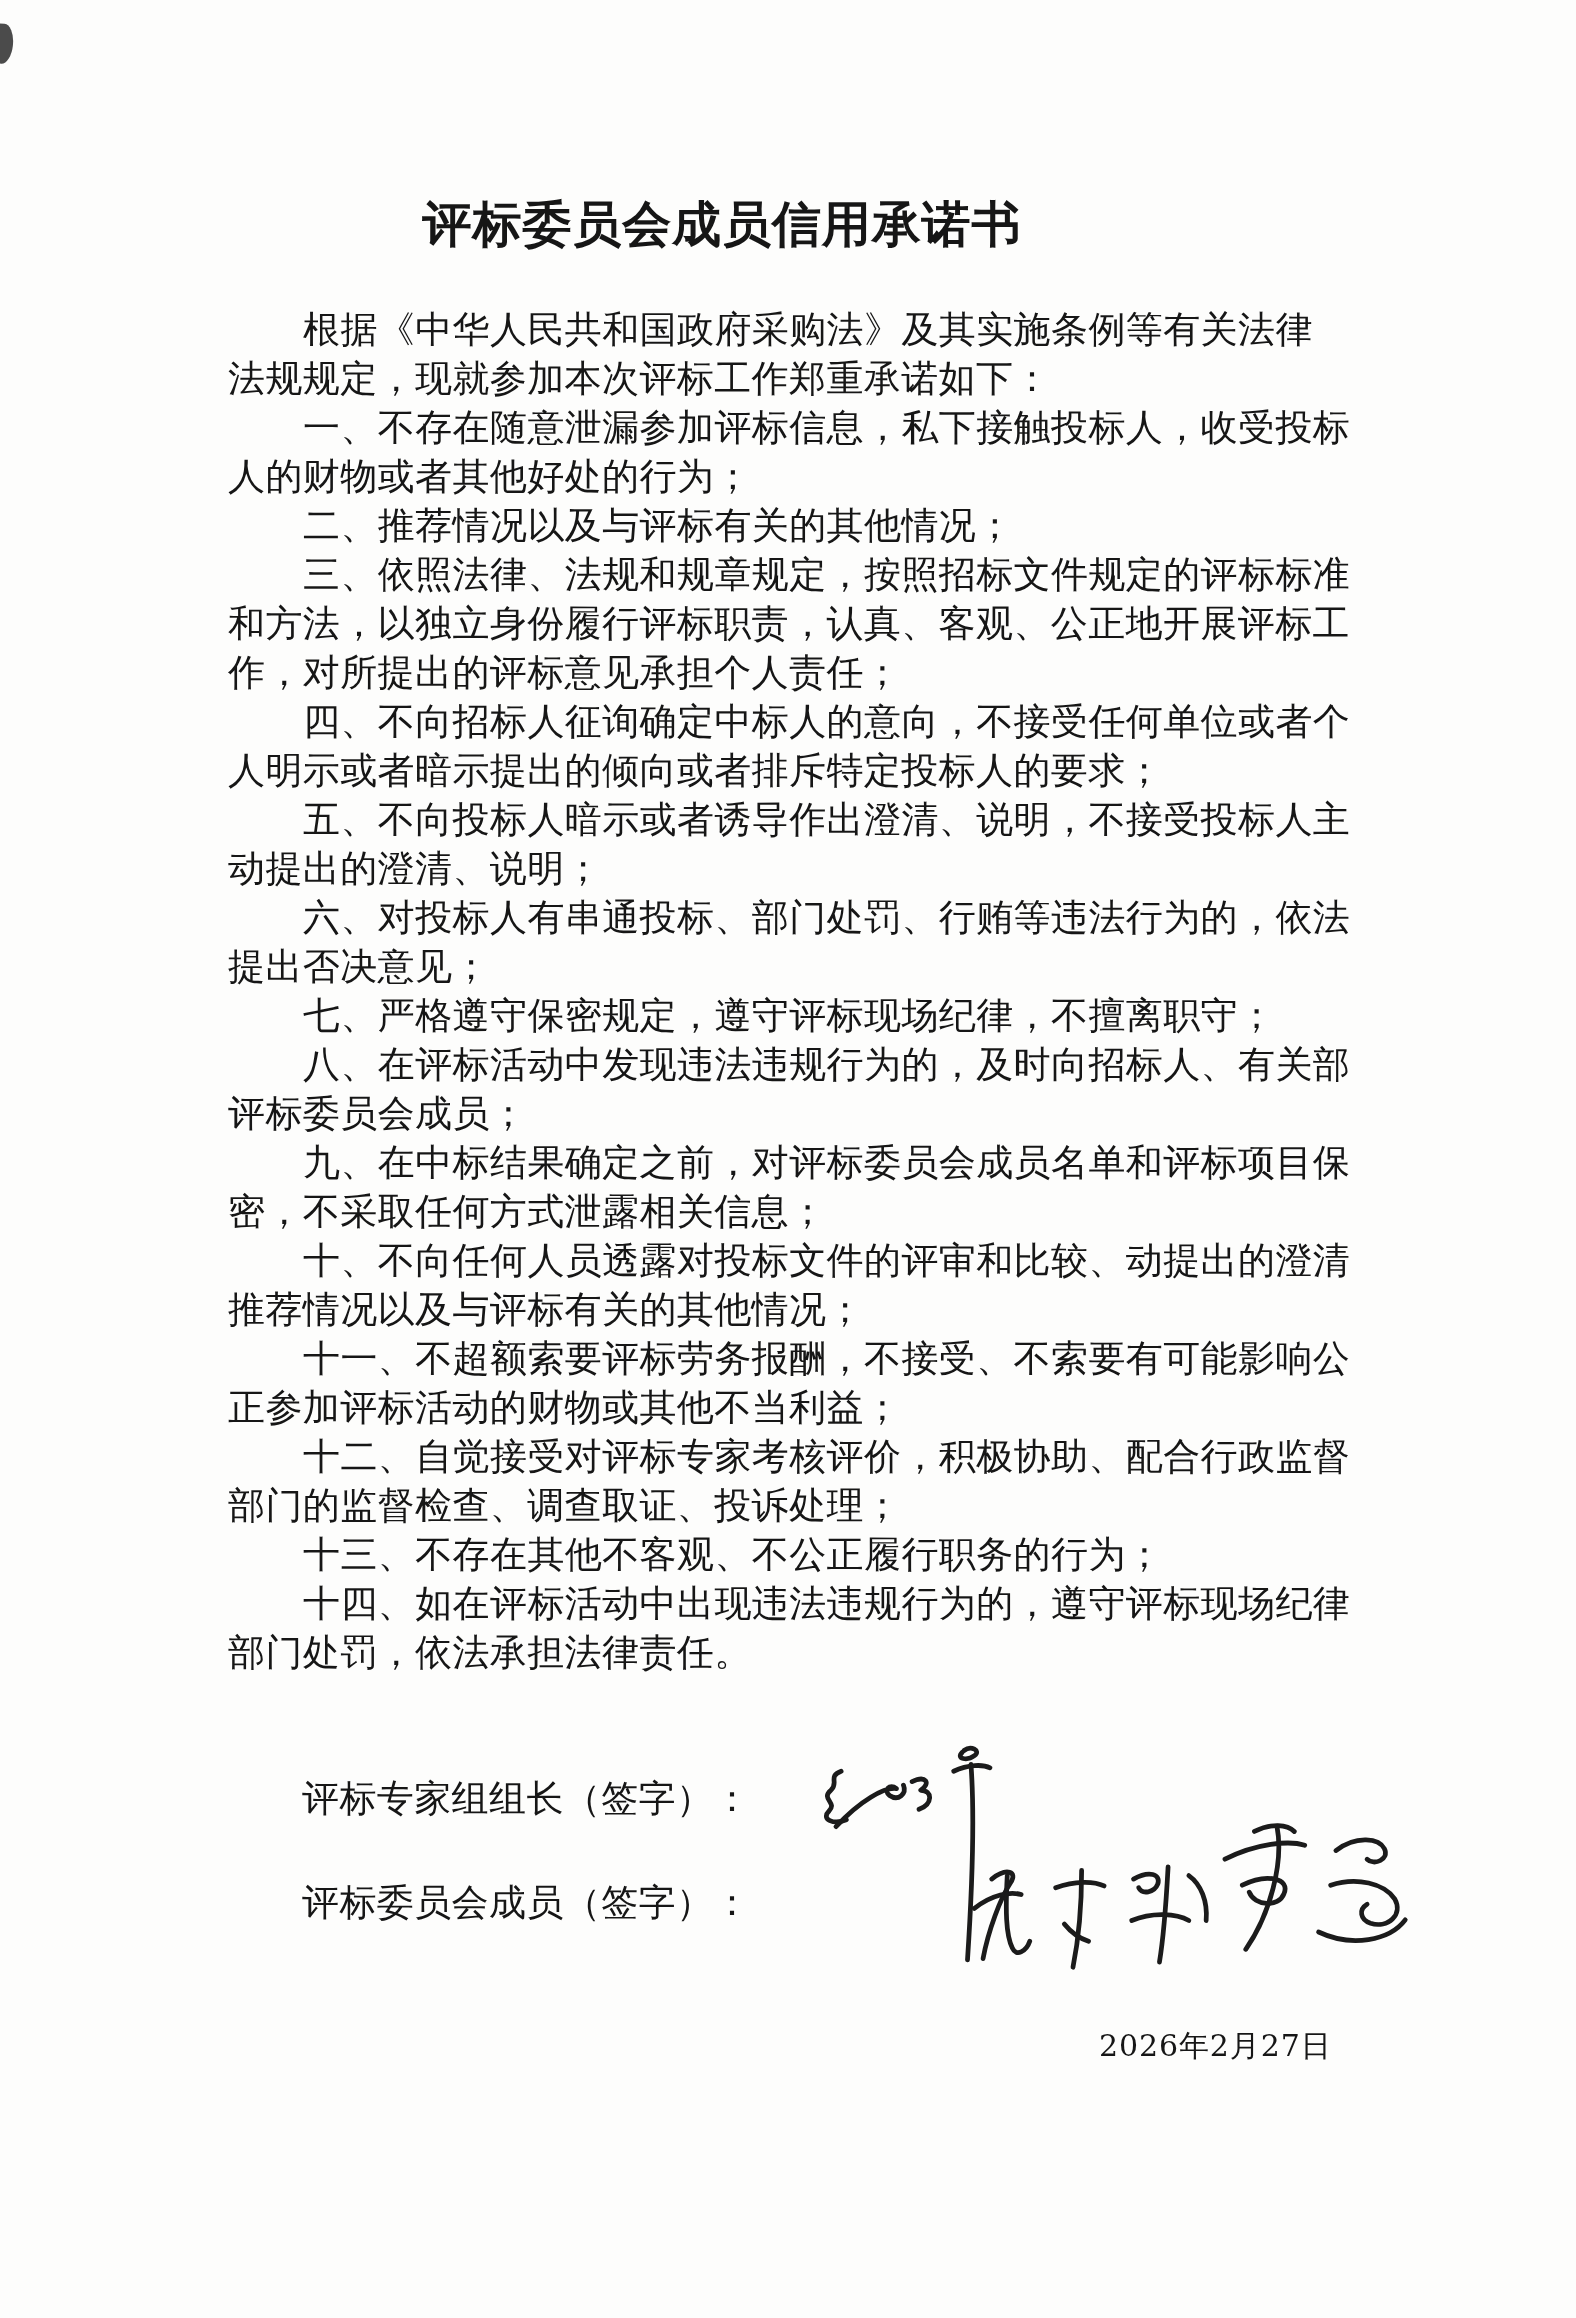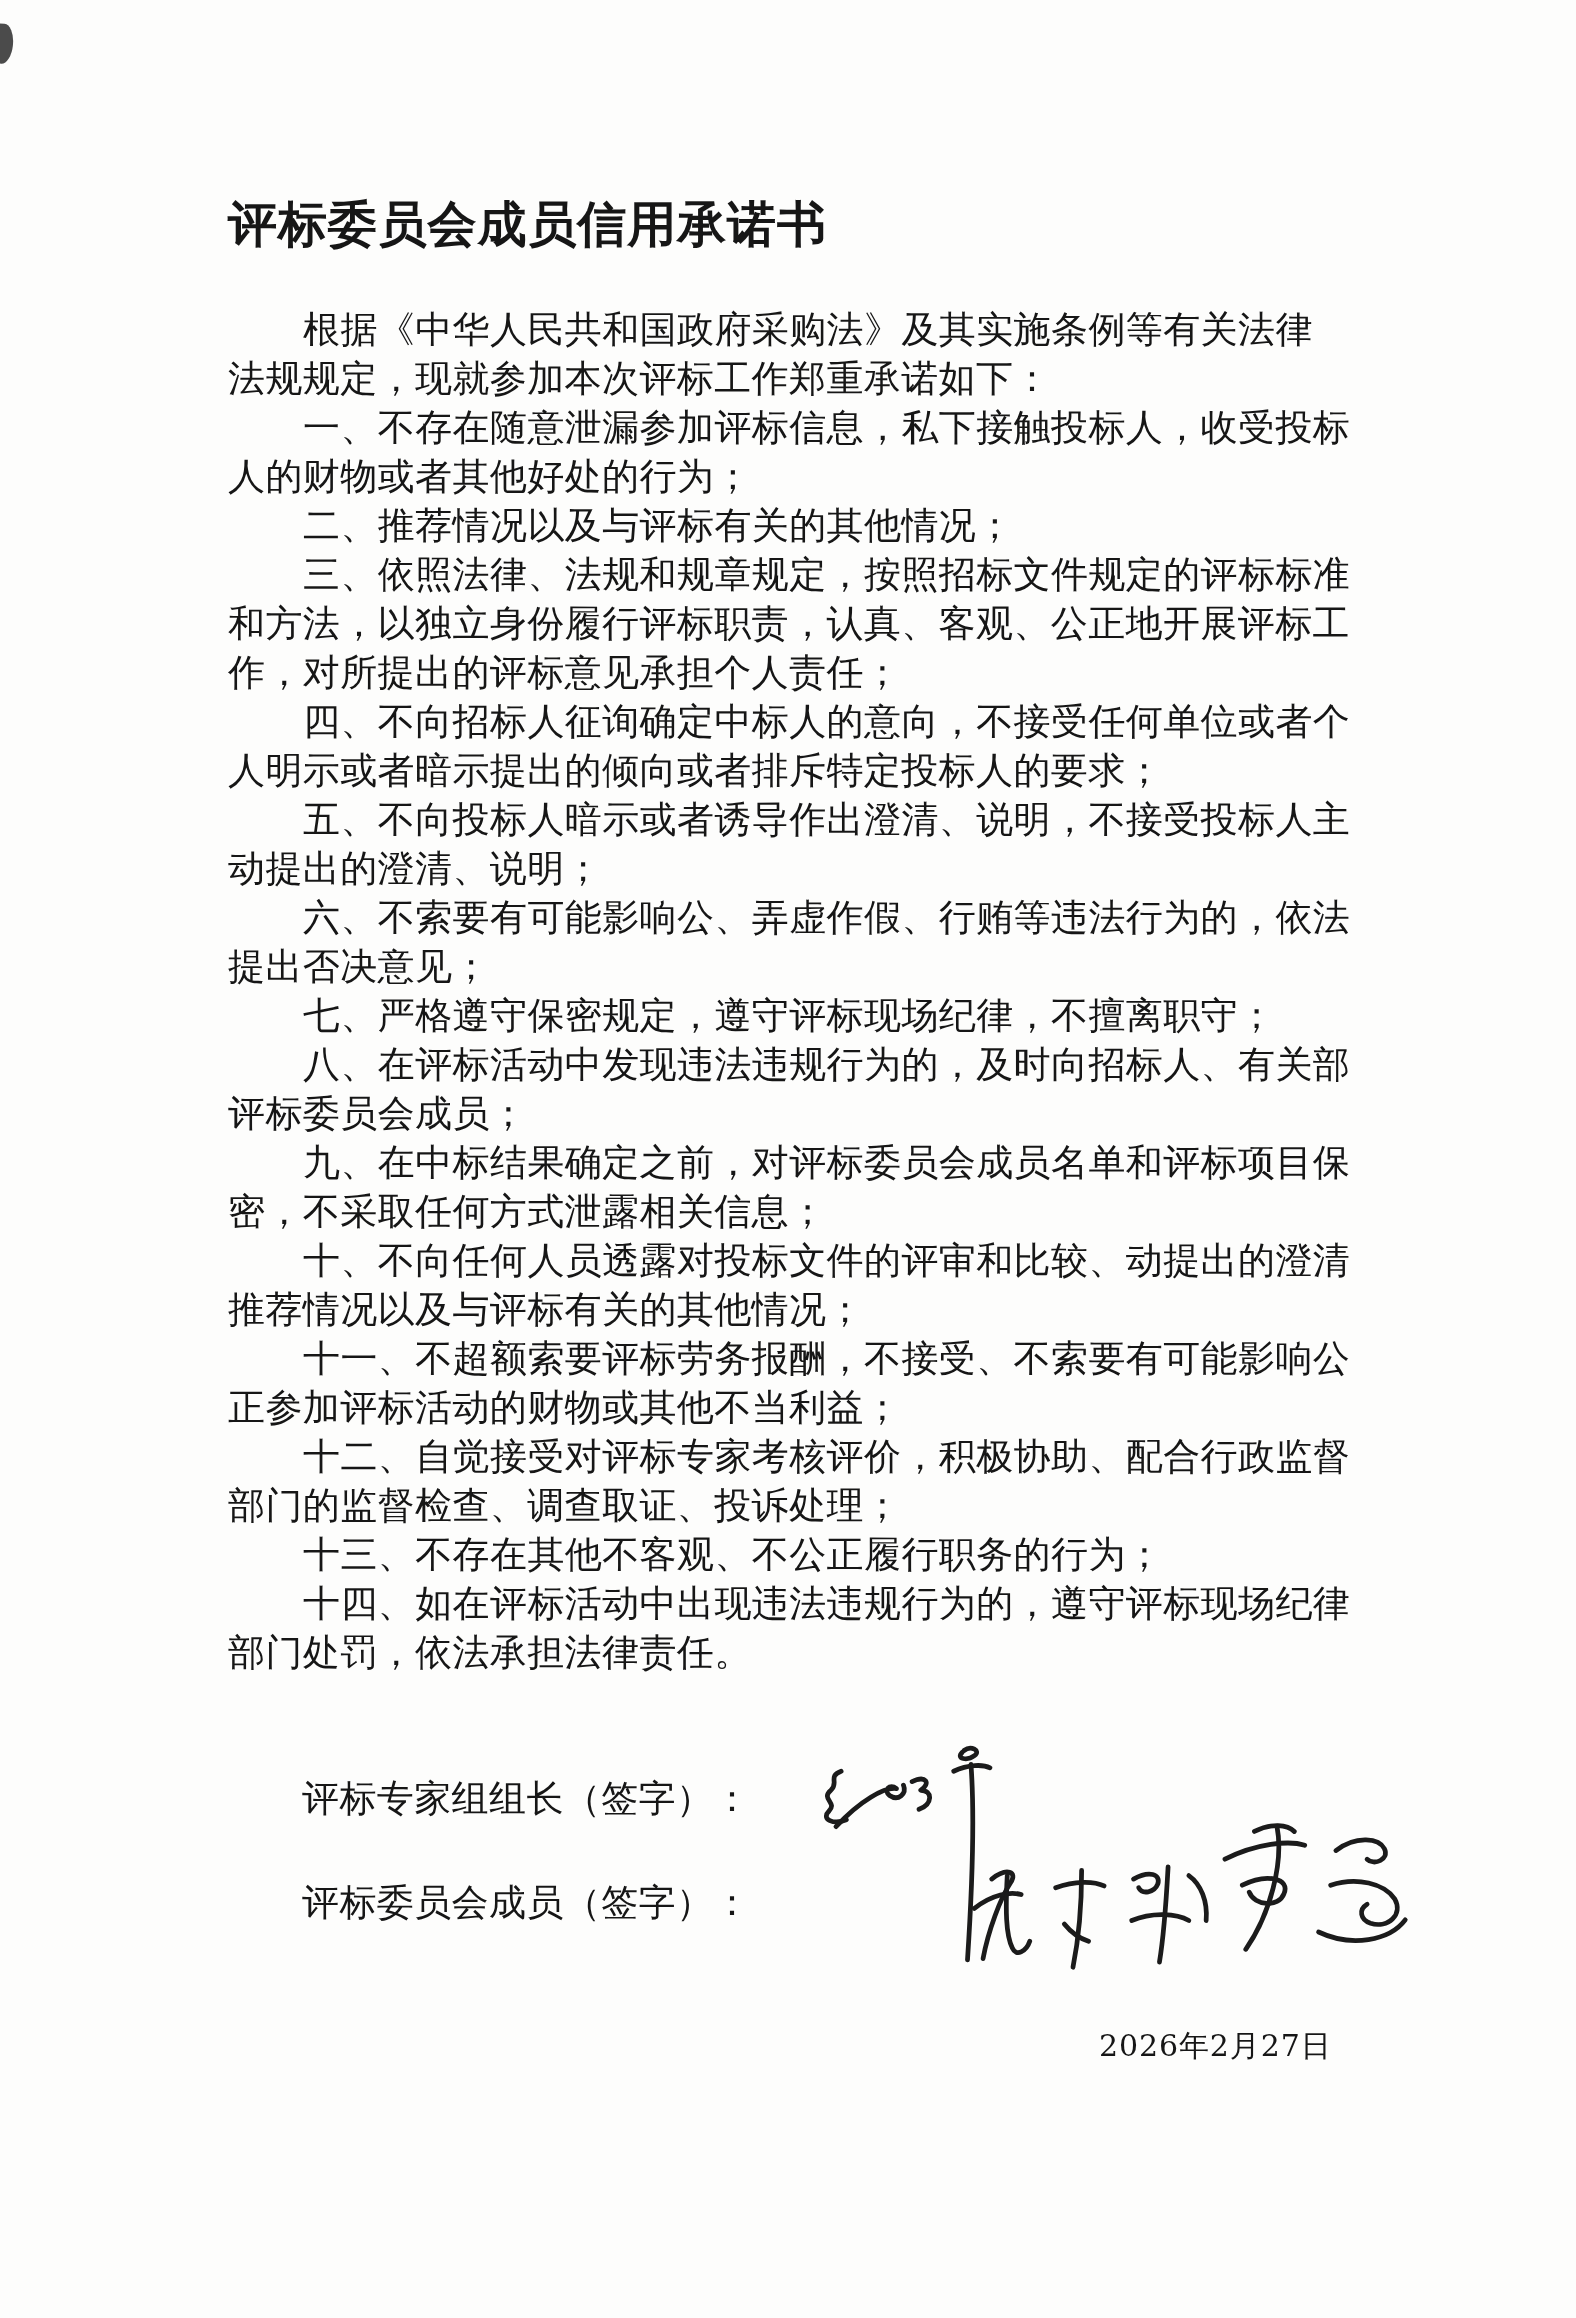--- a/index.html
+++ b/index.html
@@ -7,21 +7,21 @@
     position:relative;
     width:1577px; height:2319px;
     margin:0 auto;
     background:#fdfdfc;
     overflow:hidden;
     font-family:"DejaVu Serif","Liberation Serif",serif;
     color:#161616;
   }
   .title {
     position:absolute; left:228px; top:192px; width:988px;
-    text-align:left; font-size:49px; font-weight:700; letter-spacing:0.9px;
+    text-align:center; font-size:49px; font-weight:700; letter-spacing:0.9px;
     white-space:nowrap;
   }
   .body-lines {
     position:absolute; left:228px; top:305px; width:1135px;
     font-size:37px; letter-spacing:0.4px;
   }
   .line { height:49px; line-height:49px; white-space:nowrap; }
   .line.indent { padding-left:75px; }
   .sig-label {
     position:absolute; left:302px; font-size:37px; letter-spacing:0.4px; white-space:nowrap;
@@ -60,21 +60,21 @@
       <div class="line indent">一、不存在随意泄漏参加评标信息，私下接触投标人，收受投标</div>
       <div class="line">人的财物或者其他好处的行为；</div>
       <div class="line indent">二、推荐情况以及与评标有关的其他情况；</div>
       <div class="line indent">三、依照法律、法规和规章规定，按照招标文件规定的评标标准</div>
       <div class="line">和方法，以独立身份履行评标职责，认真、客观、公正地开展评标工</div>
       <div class="line">作，对所提出的评标意见承担个人责任；</div>
       <div class="line indent">四、不向招标人征询确定中标人的意向，不接受任何单位或者个</div>
       <div class="line">人明示或者暗示提出的倾向或者排斥特定投标人的要求；</div>
       <div class="line indent">五、不向投标人暗示或者诱导作出澄清、说明，不接受投标人主</div>
       <div class="line">动提出的澄清、说明；</div>
-      <div class="line indent">六、不索要有可能影响公、弄虚作假、行贿等违法行为的，依法</div>
+      <div class="line indent">六、对投标人有串通投标、部门处罚、行贿等违法行为的，依法</div>
       <div class="line">提出否决意见；</div>
       <div class="line indent">七、严格遵守保密规定，遵守评标现场纪律，不擅离职守；</div>
       <div class="line indent">八、在评标活动中发现违法违规行为的，及时向招标人、有关部</div>
       <div class="line">评标委员会成员；</div>
       <div class="line indent">九、在中标结果确定之前，对评标委员会成员名单和评标项目保</div>
       <div class="line">密，不采取任何方式泄露相关信息；</div>
       <div class="line indent">十、不向任何人员透露对投标文件的评审和比较、动提出的澄清</div>
       <div class="line">推荐情况以及与评标有关的其他情况；</div>
       <div class="line indent">十一、不超额索要评标劳务报酬，不接受、不索要有可能影响公</div>
       <div class="line">正参加评标活动的财物或其他不当利益；</div>

